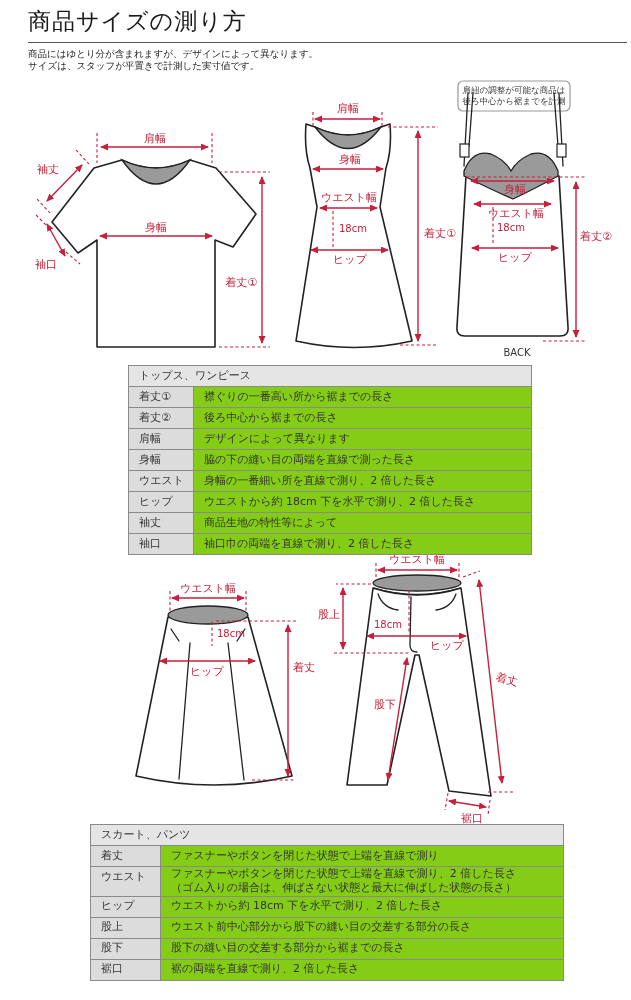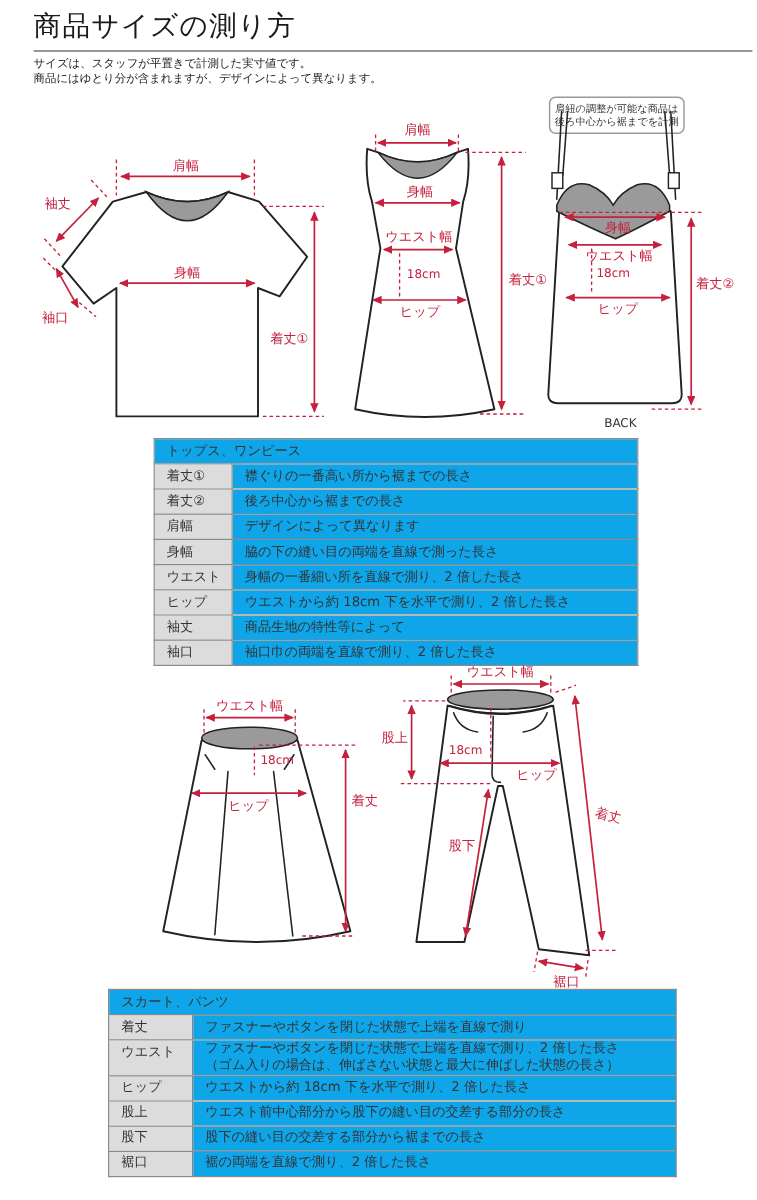--- a/index.html
+++ b/index.html
@@ -17,34 +17,34 @@
   .arr{stroke:#c5203c;stroke-width:1.4;fill:none;marker-start:url(#ah);marker-end:url(#ah);}
   .arr2{stroke:#c5203c;stroke-width:1.4;fill:none;marker-start:url(#ah2);marker-end:url(#ah2);}
   .dash{stroke:#c5203c;stroke-width:1.1;stroke-dasharray:3 2.5;fill:none;}
   .garment{fill:#fff;stroke:#222;stroke-width:1.6;stroke-linejoin:round;}
   .seam{fill:none;stroke:#222;stroke-width:1.3;stroke-linecap:round;}
   .gray{fill:#9a9a9a;stroke:#222;stroke-width:1.3;}
   .notebox{fill:#fff;stroke:#999;stroke-width:1.2;}
   .note-t{fill:#333;font-size:8.5px;}
   .tbl{position:absolute;border-collapse:collapse;font-size:11px;color:#333;table-layout:fixed;}
   .tbl td,.tbl th{border:1px solid #8a8a8a;height:20px;padding:0 4px 0 10px;font-weight:normal;text-align:left;vertical-align:middle;line-height:1.3;overflow:hidden;white-space:nowrap;}
-  .tbl .hdr td{background:#0ea5e9;}
+  .tbl .hdr td{background:#e5e5e5;}
   .tbl .lbl{background:#dcdcdc;}
-  .tbl .dsc{background:#0ea5e9;}
+  .tbl .dsc{background:#84cc16;}
   .two-line{white-space:normal!important;height:40px;}
 </style>
 </head>
 <body>
 
 <h1 class="page-title">商品サイズの測り方</h1>
 <div class="title-rule"></div>
 
 <div class="intro">
+  <div>商品にはゆとり分が含まれますが、デザインによって異なります。</div>
   <div>サイズは、スタッフが平置きで計測した実寸値です。</div>
-  <div>商品にはゆとり分が含まれますが、デザインによって異なります。</div>
 </div>
 
 <svg style="position:absolute;left:0;top:75px" width="631" height="290" viewBox="0 75 631 290">
   <defs>
     <marker id="ah" markerWidth="9" markerHeight="8" refX="7" refY="3.5" orient="auto-start-reverse" markerUnits="userSpaceOnUse">
       <path d="M0,0 L8,3.5 L0,7 Z" fill="#c5203c"></path>
     </marker>
   </defs>
 
   <g>

